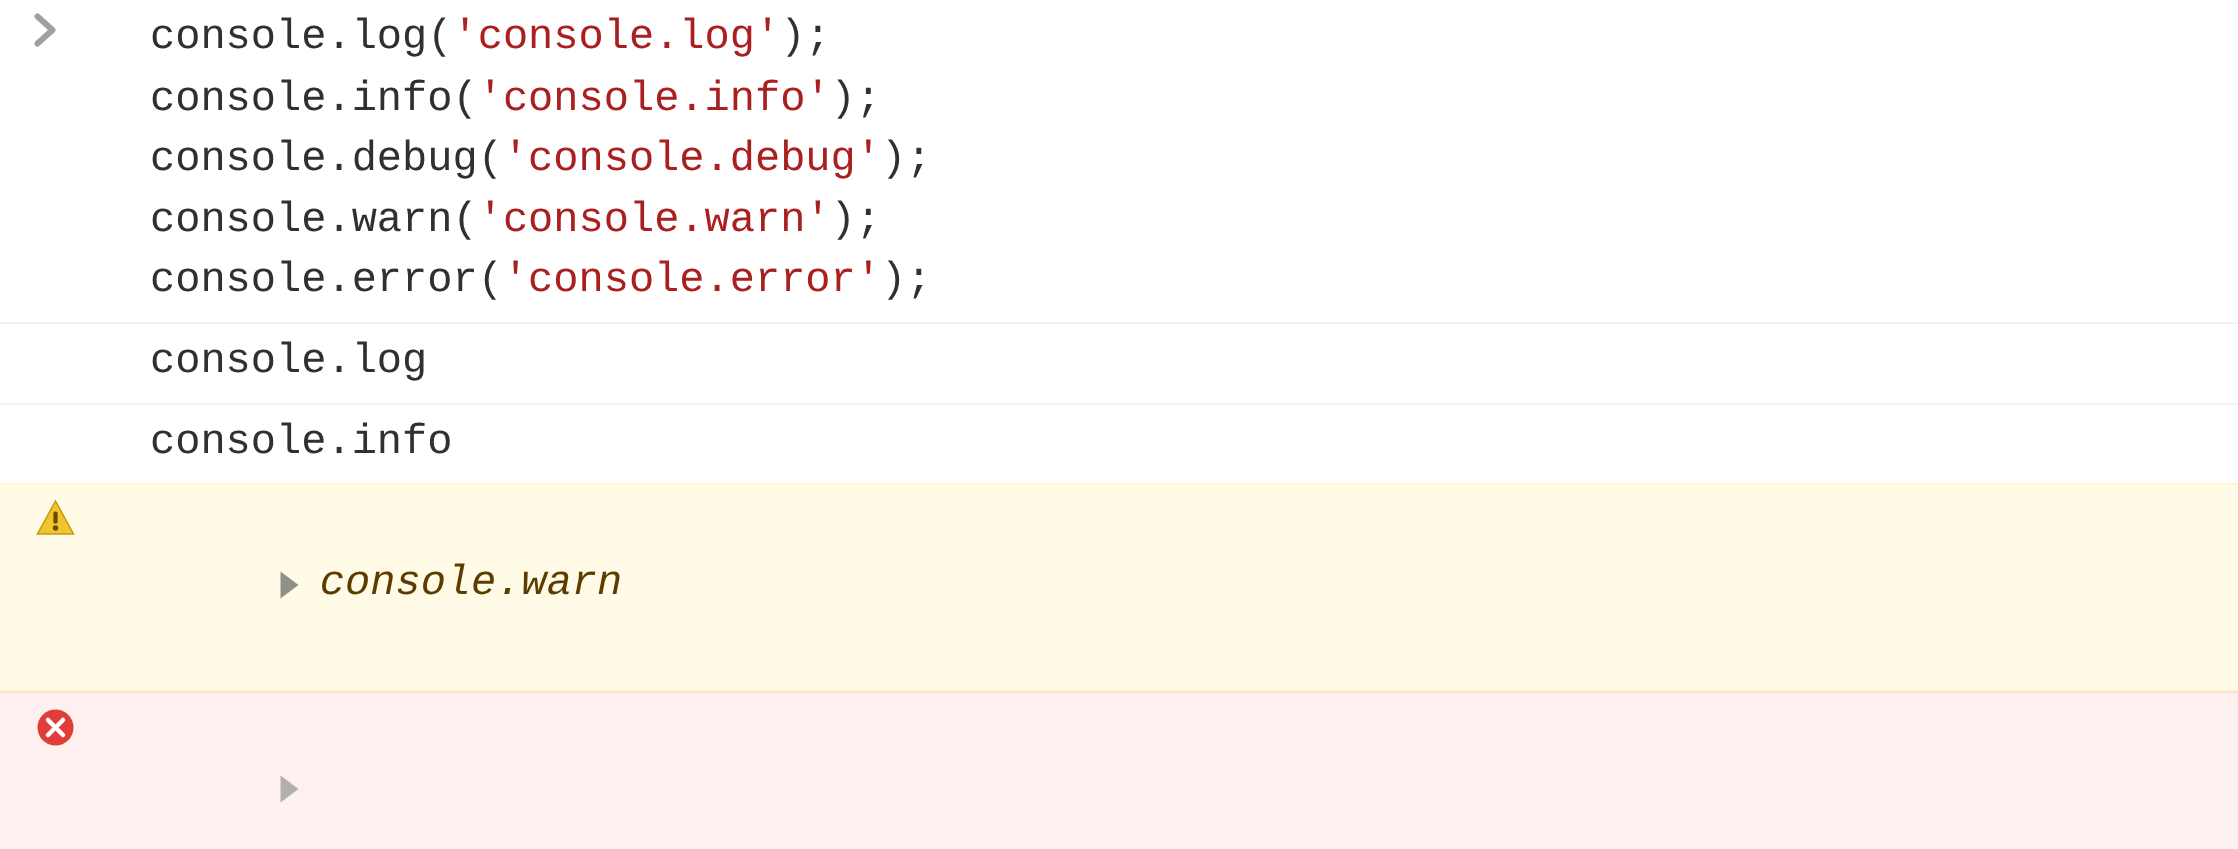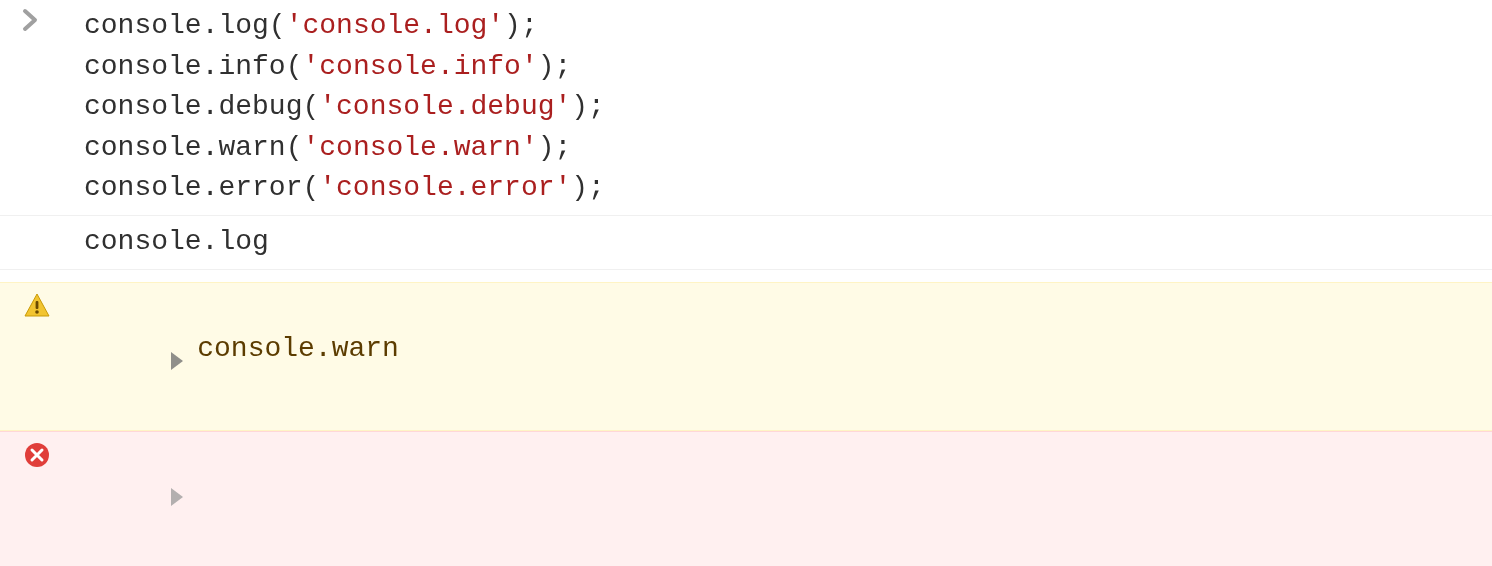--- a/index.html
+++ b/index.html
@@ -9,20 +9,21 @@
     line-height: 1.45;
     background: #ffffff;
     color: #303030;
     width: 1492px;
   }
   .row {
     display: flex;
     align-items: flex-start;
     border-top: 1px solid #f0f0f0;
     padding: 4px 0 4px 0;
+    gap: 16px;
   }
   .row.first { border-top: none; }
   .gutter {
     width: 84px;
     flex-shrink: 0;
     display: flex;
     align-items: flex-start;
     justify-content: flex-start;
     padding-left: 22px;
     padding-top: 4px;
@@ -51,21 +52,21 @@
     width: 0; height: 0;
     border-top: 9px solid transparent;
     border-bottom: 9px solid transparent;
     border-left: 12px solid currentColor;
     margin-right: 14px;
     vertical-align: 0px;
     opacity: 0.75;
   }
   .row.warn .expand-tri { color: #6b6b6b; }
   .row.error .expand-tri { color: #9a9a9a; }
-  .warn .msg, .error .msg { display: inline-flex; align-items: flex-end; }
+  .warn .msg, .error .msg { display: inline-flex; align-items: center; font-style: italic; }
   .icon-slot {
     width: 30px; height: 30px;
     display: flex; align-items: center; justify-content: center;
   }
   
   .chevron {
     display: inline-block;
   }
   .chevron svg { display:block; }
   
@@ -95,20 +96,21 @@
 <span class="code-obj">console</span><span class="code-punc">.</span><span class="code-obj">error</span><span class="code-punc">(</span><span class="code-str">'console.error'</span><span class="code-punc">);</span></div>
 </div>
 
 <div class="row output-plain">
   <div class="gutter"></div>
   <div class="content">console.log</div>
 </div>
 
 <div class="row output-plain">
   <div class="gutter"></div>
+  <div class="content">console.info</div>
 </div>
 
 <div class="row warn">
   <div class="gutter">
     <span class="icon-slot">
       <svg width="28" height="28" viewBox="0 0 28 28">
         <path d="M14 2 L26 24 L2 24 Z" fill="#f2c430" stroke="#c99a06" stroke-width="1"></path>
         <rect x="12.6" y="9" width="2.8" height="8" fill="#6b4a00" rx="1"></rect>
         <circle cx="14" cy="20" r="1.8" fill="#6b4a00"></circle>
       </svg>

